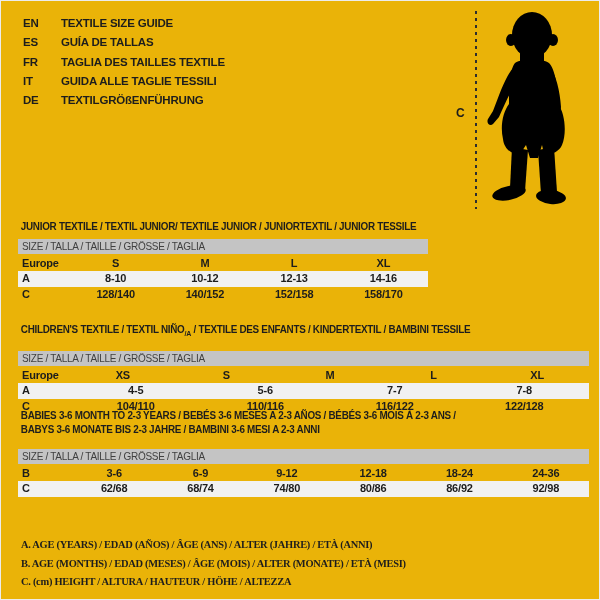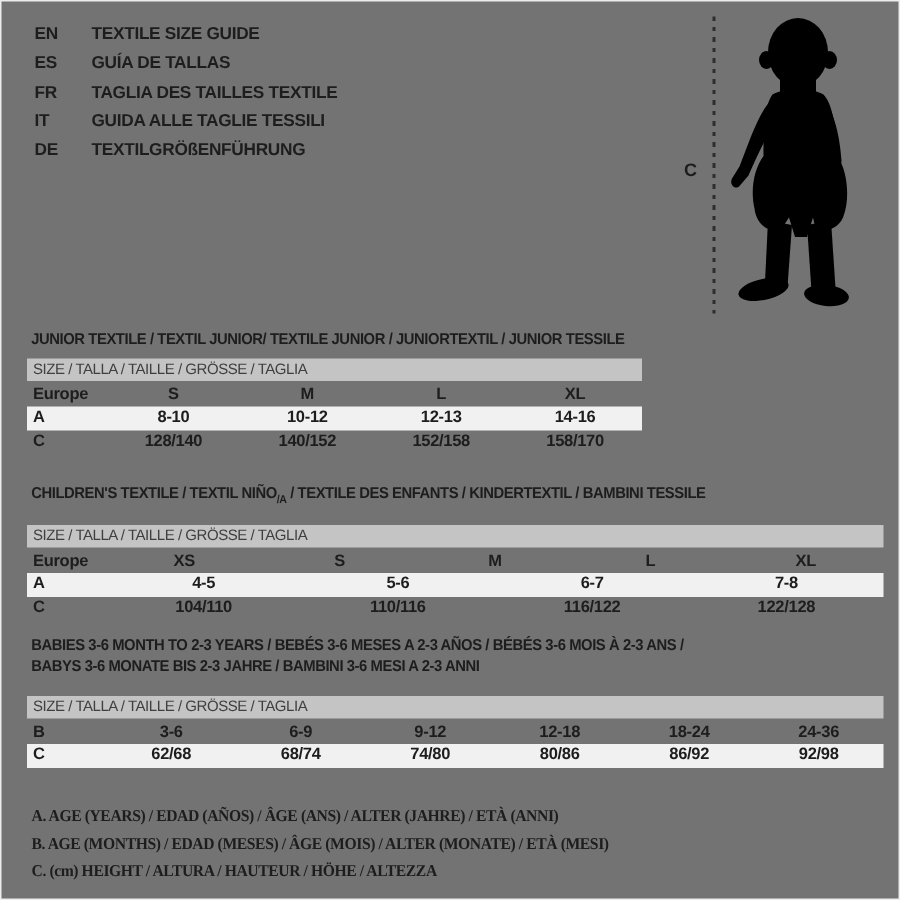--- a/index.html
+++ b/index.html
@@ -1,38 +1,38 @@
 <!DOCTYPE html>
 <html><head>
 <meta charset="utf-8">
 <style>
   html,body{margin:0;padding:0;background:#fff;}
   .page{
-    position:relative;width:600px;height:600px;background:#737373;
+    position:relative;width:600px;height:600px;background:#eab308;
     font-family:"Liberation Sans",sans-serif;color:#1d1d1d;
     box-sizing:border-box;border:1px solid #ececec;overflow:hidden;
   }
   
   .lang-list{position:absolute;left:22px;top:13px;}
   .lang-row{display:flex;height:19.3px;line-height:19.3px;
     font-size:11.5px;font-weight:bold;letter-spacing:-0.2px;}
   .lang-code{width:38px;}
   
   .measure-line{position:absolute;left:474px;top:10px;width:2px;height:198px;
     background:repeating-linear-gradient(to bottom,#2e2e2e 0 3px,transparent 3px 7px);}
   .measure-label{position:absolute;left:455px;top:105px;font-size:12px;font-weight:bold;}
   .baby{position:absolute;left:486px;top:8px;}
   
   .tbl{position:absolute;left:17px;}
   .tbl-title{font-size:10.5px;font-weight:bold;letter-spacing:-0.3px;white-space:nowrap;
     padding-left:3px;line-height:12px;transform:scaleX(.94);transform-origin:left top;}
   .tbl-title sub{font-size:7.5px;}
   .t1{top:219px;width:410px;}
   .t2{top:322px;width:571px;}
-  .t3{top:423px;width:571px;}
+  .t3{top:408px;width:571px;}
   .t1 .tbl-title{margin-bottom:7px;}
   .t2 .tbl-title{margin-bottom:11px;}
   .t3 .tbl-title{margin-bottom:13px;}
   .t3 .tbl-title{line-height:13.5px;}
   .size-bar{height:15px;line-height:15px;background:#c4c4c4;color:#3f3f3f;
     font-size:10px;letter-spacing:-0.3px;padding-left:4px;margin-bottom:2px;}
   .trow{display:flex;height:15.4px;line-height:15.4px;font-size:11px;letter-spacing:-0.2px;font-weight:bold;}
   .trow.shaded{background:#f1f1f1;}
   .trow .rlabel{width:53px;padding-left:4px;box-sizing:border-box;}
   .trow .cell{flex:1;text-align:center;}
@@ -123,21 +123,21 @@
       <span class="cell">XS</span>
       <span class="cell">S</span>
       <span class="cell">M</span>
       <span class="cell">L</span>
       <span class="cell">XL</span>
     </div>
     <div class="trow shaded">
       <span class="rlabel">A</span>
       <span class="cell">4-5</span>
       <span class="cell">5-6</span>
-      <span class="cell">6-7</span>
+      <span class="cell">7-7</span>
       <span class="cell">7-8</span>
     </div>
     <div class="trow">
       <span class="rlabel">C</span>
       <span class="cell">104/110</span>
       <span class="cell">110/116</span>
       <span class="cell">116/122</span>
       <span class="cell">122/128</span>
     </div>
   </div>

